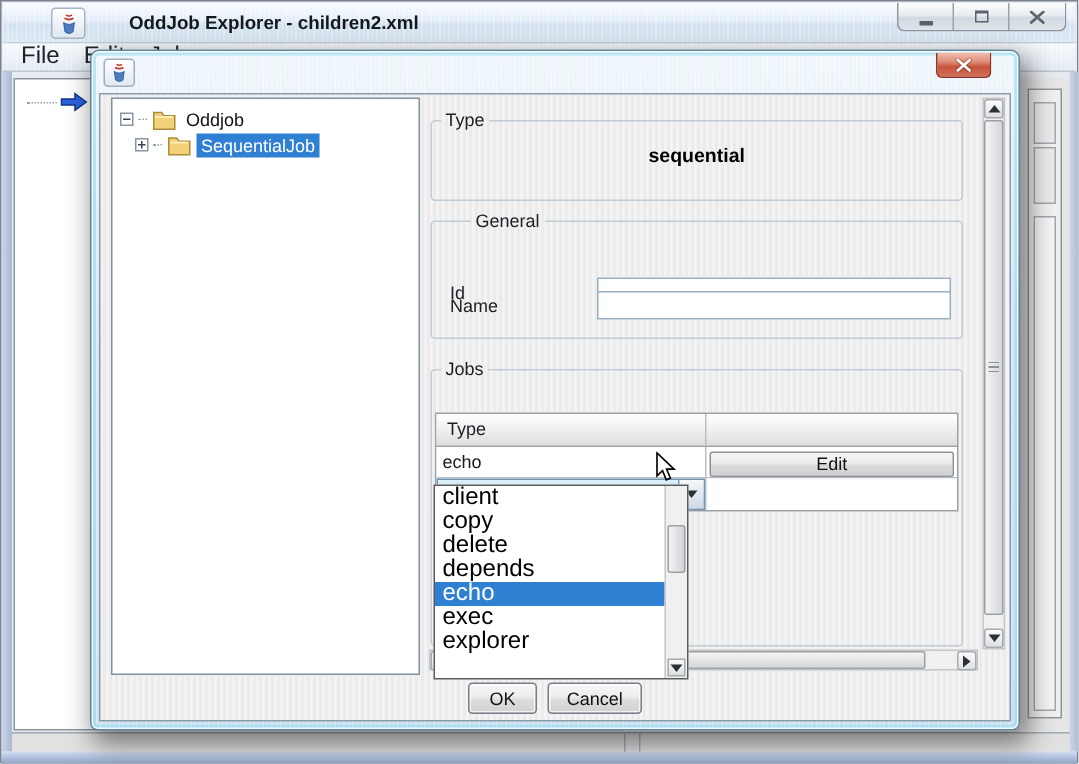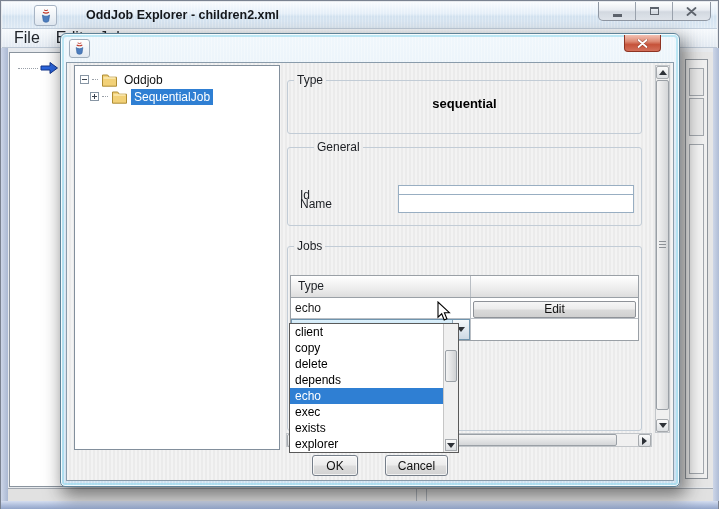--- a/index.html
+++ b/index.html
@@ -127,36 +127,36 @@
     background:linear-gradient(90deg,#f4f4f4,#d4d6d8); border:1px solid #9aa0a6; border-radius:2px; }
   .grip { position:absolute; left:2px; right:2px; top:50%; height:8px; margin-top:-4px;
     background:repeating-linear-gradient(180deg,#8d9196 0 1px, transparent 1px 3px); }
   .hscroll { position:absolute; left:219px; top:370px; width:366px; height:14px; background:#f0f0f0; border:1px solid #c2c6ca; }
   .hthumb { position:absolute; left:15px; top:0; width:315px; height:12px;
     background:linear-gradient(180deg,#f4f4f4,#d4d6d8); border:1px solid #9aa0a6; border-radius:2px; }
 
   
   .dropdown { position:absolute; left:222px; top:260px; width:170px; height:130px;
     background:#fff; border:1px solid #5a5a5a; z-index:30; }
-  .dd-item { height:16px; line-height:16px; padding-left:5px; font-size:12px; color:#000; }
+  .dd-item { height:16px; line-height:16px; padding-left:5px; font-size:16px; color:#000; }
   .dd-item.selected { background:#2f7fd3; color:#fff; }
   .dd-scroll { position:absolute; right:0; top:0; bottom:0; width:15px; background:#f0f0f0; border-left:1px solid #c6c6c6; }
   .dd-thumb { position:absolute; left:1px; top:26px; width:12px; height:32px;
     background:linear-gradient(90deg,#f4f4f4,#d0d2d4); border:1px solid #9aa0a6; border-radius:2px; }
   .dd-down { position:absolute; left:1px; bottom:1px; width:12px; height:12px;
     background:linear-gradient(180deg,#fbfbfb,#dcdfe2); border:1px solid #a6aaae;
     display:flex; align-items:center; justify-content:center; }
 
   
   .dlg-btn { position:absolute; top:392px; height:21px; font-family:"Liberation Sans", sans-serif; font-size:12px;
     background:linear-gradient(180deg,#f7f7f7 0%, #ededed 45%, #dddddd 55%, #d2d2d2 100%);
     border:1px solid #757e89; border-radius:3px; color:#111;
     box-shadow: inset 0 0 0 1px rgba(255,255,255,.7); }
   .btn-ok { left:245px; width:46px; }
-  .btn-cancel { left:298px; width:63px;margin-left:20px; }
+  .btn-cancel { left:298px; width:63px; }
 
   .cursor { position:absolute; left:437px; top:301px; z-index:60; }
 </style>
 </head>
 <body>
 
 <div class="canvas">
 
   <div class="mw-frame">
     <div class="mw-titlebar">
@@ -319,21 +319,20 @@
           </div>
       </div>
 
       <div class="dropdown">
         <div class="dd-item">client</div>
         <div class="dd-item">copy</div>
         <div class="dd-item">delete</div>
         <div class="dd-item">depends</div>
         <div class="dd-item selected">echo</div>
         <div class="dd-item">exec</div>
-        <div class="dd-item">exists</div>
         <div class="dd-item">explorer</div>
         <div class="dd-scroll">
           <div class="dd-thumb"></div>
           <div class="dd-down">
               <span class="tri-down"></span>
             </div>
         </div>
       </div>
 
       <button class="dlg-btn btn-ok">OK</button>

